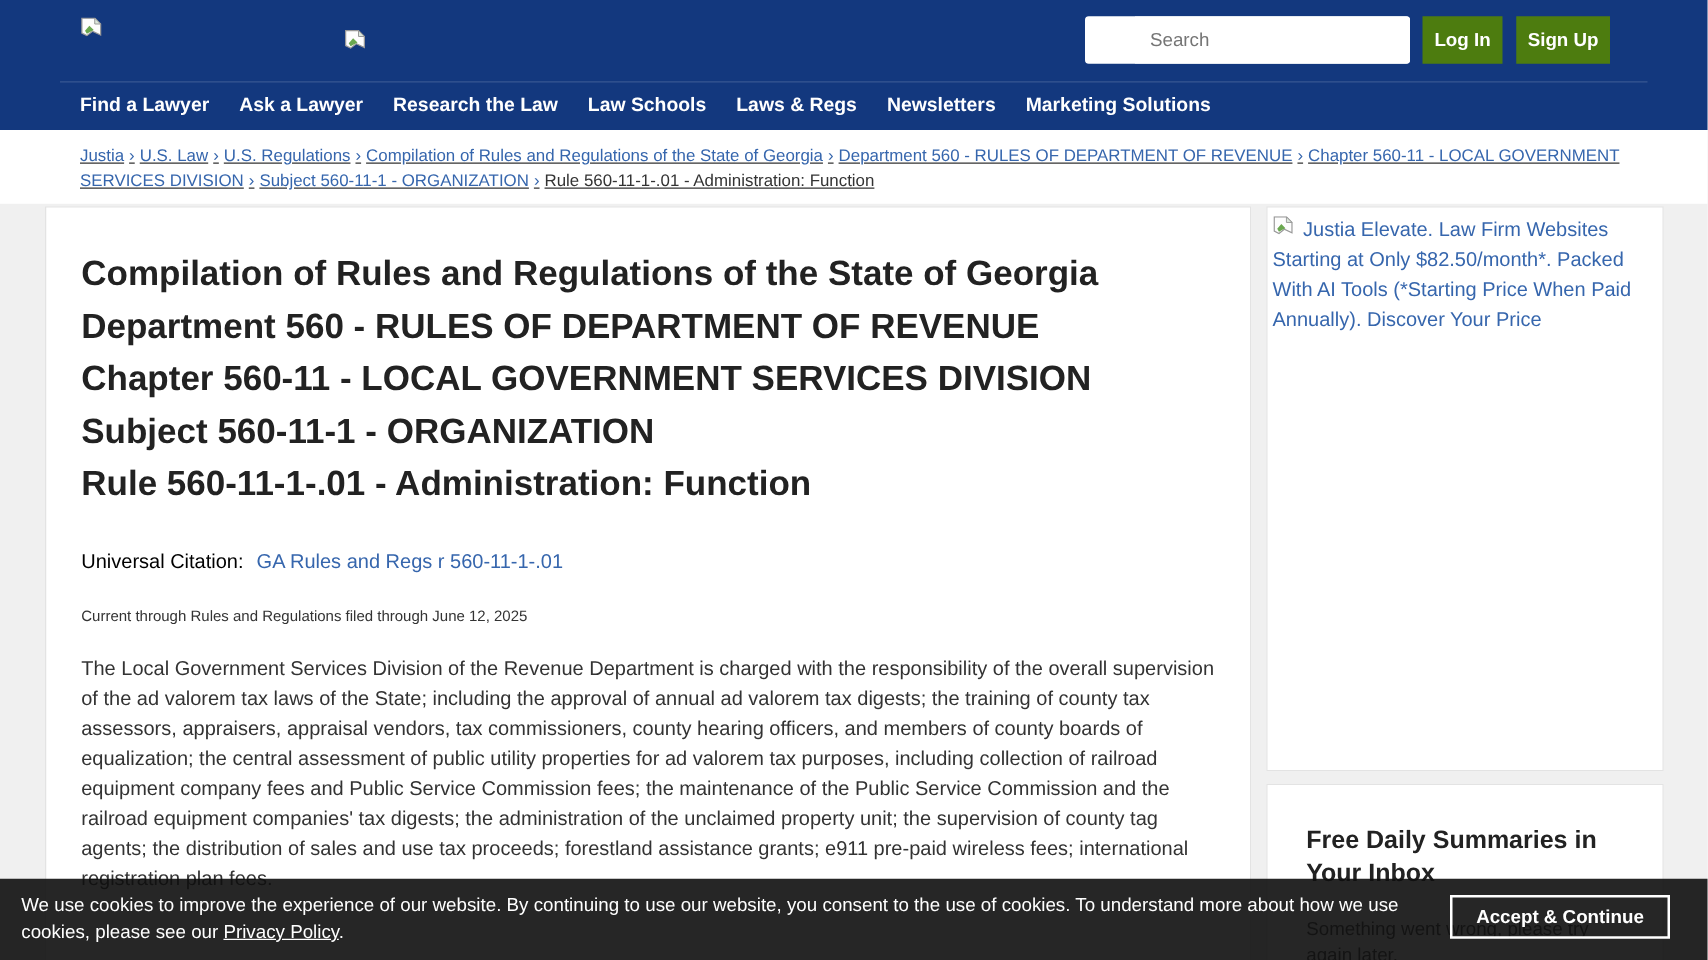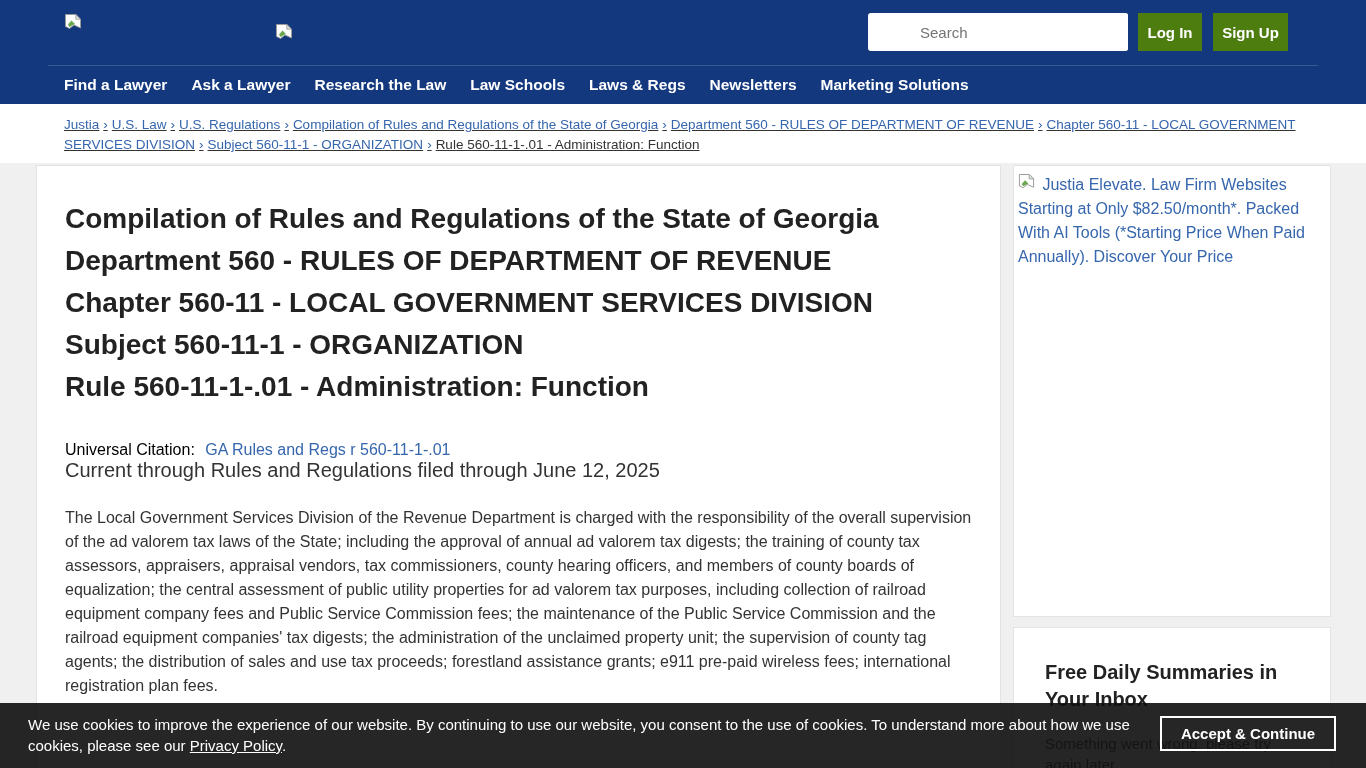--- a/index.html
+++ b/index.html
@@ -37,37 +37,37 @@
   .crumb-sep { color:#3666ad; padding:0 4px; }
   .crumb-current { color:#333; }
 
   
   .main-card { position:absolute; left:36px; top:165px; width:965px; height:660px;
                background:#fff; border:1px solid #e3e3e3; padding:32px 28px 0 28px; z-index:1; }
   .doc-title { font-size:28px; font-weight:bold; line-height:42px; color:#222; }
   .cite-row { margin-top:33px; font-size:16px; color:#000; }
   .cite-label { font-weight:normal; }
   .cite-link { color:#3666ad; text-decoration:none; margin-left:6px; cursor:pointer; }
-  .currency { font-size:20px; color:#333; }
+  .currency { margin-top:27px; font-size:12px; color:#333; }
   .body-text { margin-top:24px; font-size:16px; line-height:24px; color:#333; }
 
   
   .ad-card { position:absolute; left:1013px; top:165px; width:318px; height:452px;
              background:#fff; border:1px solid #e3e3e3; padding:7px 2px 0 4px; z-index:1; }
   .ad-link { color:#3666ad; font-size:16px; line-height:24px; text-decoration:none; cursor:pointer; }
   .ad-link .bimg { vertical-align:-3px; margin-right:3px; }
   .news-card { position:absolute; left:1013px; top:627px; width:318px; height:200px;
                background:#fff; border:1px solid #e3e3e3; padding:31px 28px 0 31px; z-index:1; }
   .news-title { font-size:20px; font-weight:bold; line-height:27px; color:#222; }
   .news-error { margin-top:20px; font-size:15px; line-height:21px; color:#444; }
 
   
   .cookie-banner { position:absolute; left:0; top:703px; width:1366px; height:65px;
                    background:rgba(14,14,14,0.9); z-index:100; color:#fff; }
-  .cookie-text { position:absolute; left:28px; top:11px; width:1110px; font-size:15px; line-height:21px; }
+  .cookie-text { position:absolute; left:17px; top:11px; width:1110px; font-size:15px; line-height:21px; }
   .cookie-link { color:#fff; text-decoration:underline; cursor:pointer; }
   .accept-btn { position:absolute; right:30px; top:13px; width:176px; height:35px;
                 background:transparent; border:2px solid #fff; color:#fff; font-weight:bold;
                 font-size:15px; cursor:pointer; font-family:"Liberation Sans", sans-serif; }
 
   .bimg { display:inline-block; }
 </style>
 </head>
 <body>
 

